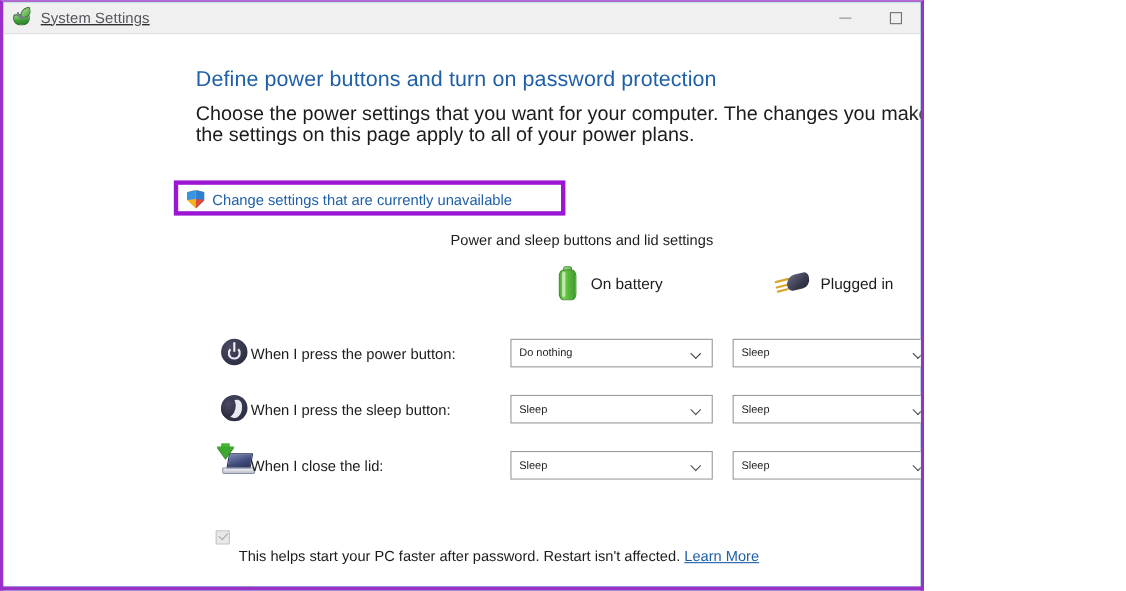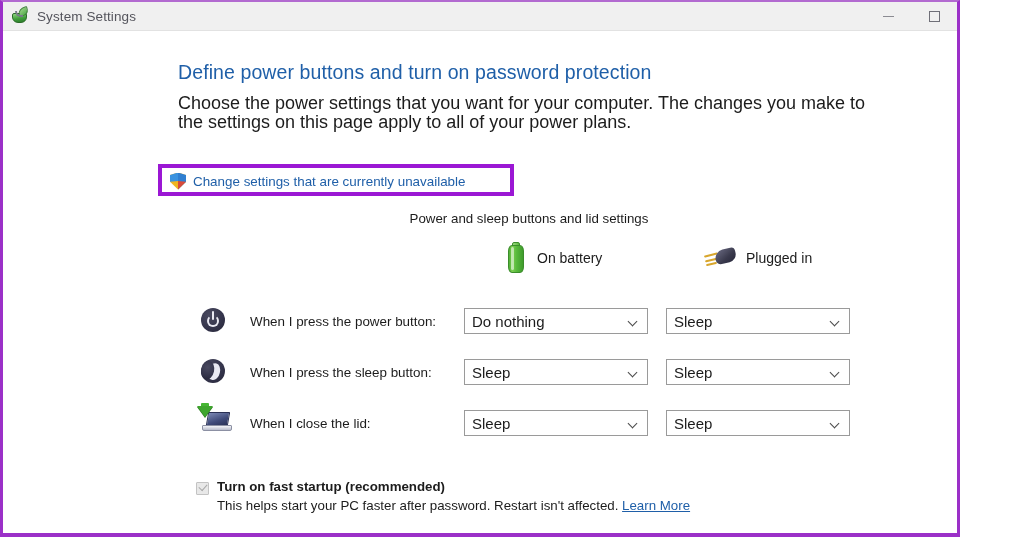--- a/index.html
+++ b/index.html
@@ -8,29 +8,30 @@
   }
   body {
     width: 1024px;
     height: 537px;
     overflow: hidden;
     font-family: "Liberation Sans", sans-serif;
     background: #ffffff;
   }
   .window {
     position: relative;
-    width: 960px;
+    width: 840px;
     height: 537px;
     box-sizing: border-box;
     border-left: 3px solid #9b30c8;
     border-right: 3px solid #9b30c8;
     border-bottom: 4px solid #9b30c8;
     border-top: 2px solid #b26ad0;
     background: #5eead4;
     overflow: hidden;
+    text-decoration: underline;
   }
   
   .titlebar {
     position: relative;
     height: 28px;
     background: #f0f0f0;
     border-bottom: 1px solid #e2e2e2;
     display: flex;
     align-items: center;
   }
@@ -310,21 +311,21 @@
   #row-sleep { top: 291px; }
   #row-lid   { top: 342px; }
   .row-icon-wrap {
     position: absolute;
     left: 19px;
     width: 34px;
     height: 34px;
   }
   .row-label {
     position: absolute;
-    left: 72px;
+    left: 50px;
     font-size: 13.4px;
     color: #1c1c1c;
     white-space: nowrap;
   }
   
   .orb {
     position: relative;
     width: 32px;
     height: 32px;
     border-radius: 50%;
@@ -422,21 +423,21 @@
     position: absolute;
     height: 26px;
     background: #ffffff;
     border: 1px solid #9a9a9a;
     box-sizing: border-box;
     display: flex;
     align-items: center;
     padding: 0 0 0 7px;
   }
   .dropdown .val {
-    font-size: 15px;
+    font-size: 10px;
     color: #1c1c1c;
     white-space: nowrap;
     overflow: hidden;
   }
   .dropdown .chev {
     margin-left: auto;
     margin-right: 9px;
     width: 9px;
     height: 9px;
     position: relative;
@@ -625,21 +626,20 @@
           <span class="chev"></span>
         </div>
       </div>
 
 
       <div class="check-item" id="check-faststartup">
         <div class="check-row">
           <span class="checkbox">
             <span class="tick"></span>
           </span>
-          <span class="check-title">Turn on fast startup (recommended)</span>
         </div>
         <div class="check-desc">
           <span>This helps start your PC faster after password. Restart isn't affected.</span>
           <a href="#" class="inline-link">Learn More</a>
         </div>
       </div>
 
       <div class="check-item" id="check-sleep">
         <div class="check-row">
           <span class="checkbox">

